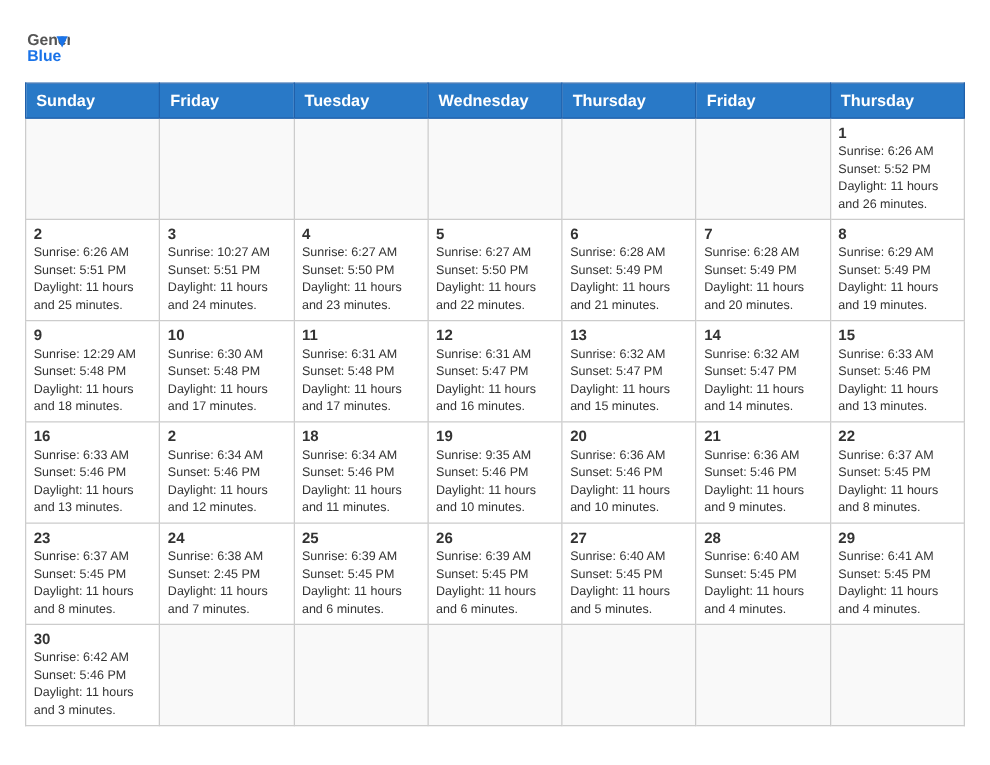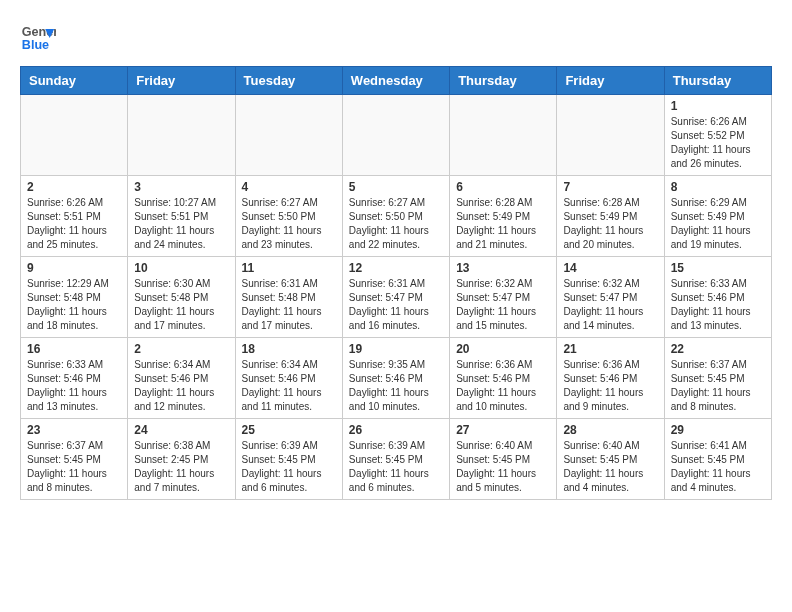--- a/index.html
+++ b/index.html
@@ -321,14 +321,29 @@
 and 4 minutes.</div>
         </td>
         <td>
           <span class="day-num">29</span>
           <div class="day-info">Sunrise: 6:41 AM
 Sunset: 5:45 PM
 Daylight: 11 hours
 and 4 minutes.</div>
         </td>
       </tr>
+      <tr class="last-row">
+        <td>
+          <span class="day-num">30</span>
+          <div class="day-info">Sunrise: 6:42 AM
+Sunset: 5:46 PM
+Daylight: 11 hours
+and 3 minutes.</div>
+        </td>
+        <td class="empty"></td>
+        <td class="empty"></td>
+        <td class="empty"></td>
+        <td class="empty"></td>
+        <td class="empty"></td>
+        <td class="empty"></td>
+      </tr>
     </tbody>
 </table>
 
 </body></html>

